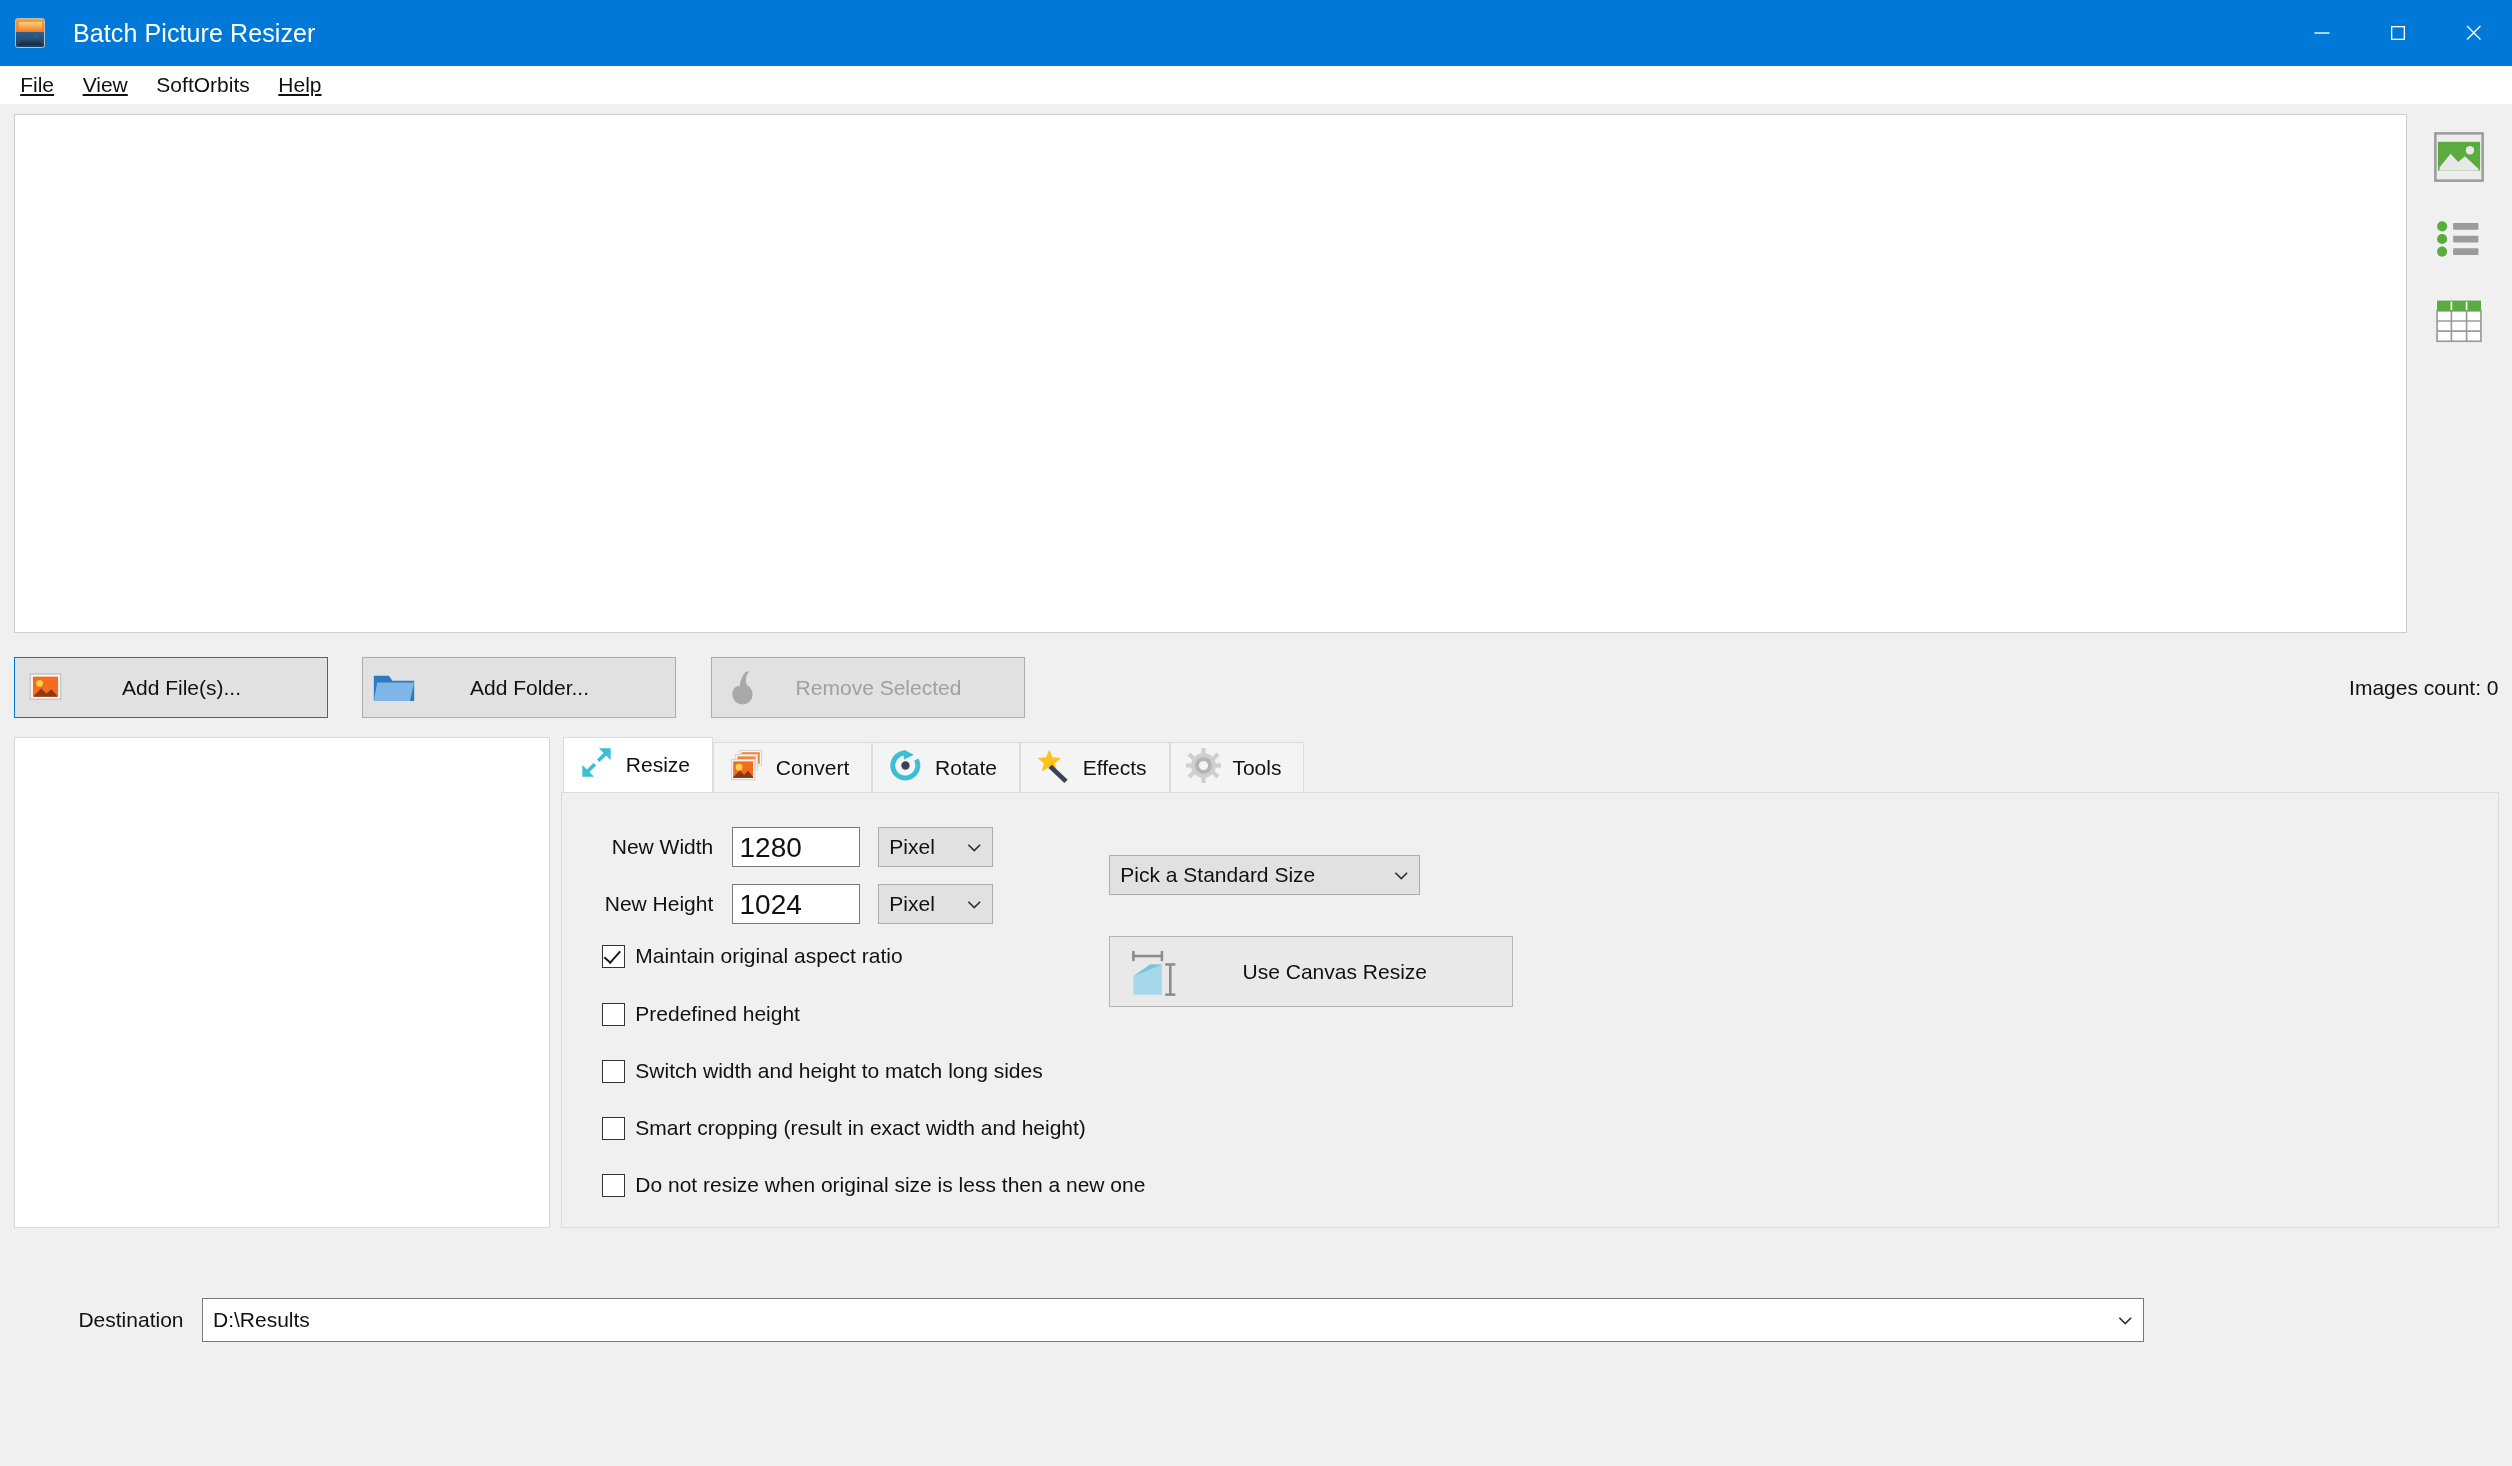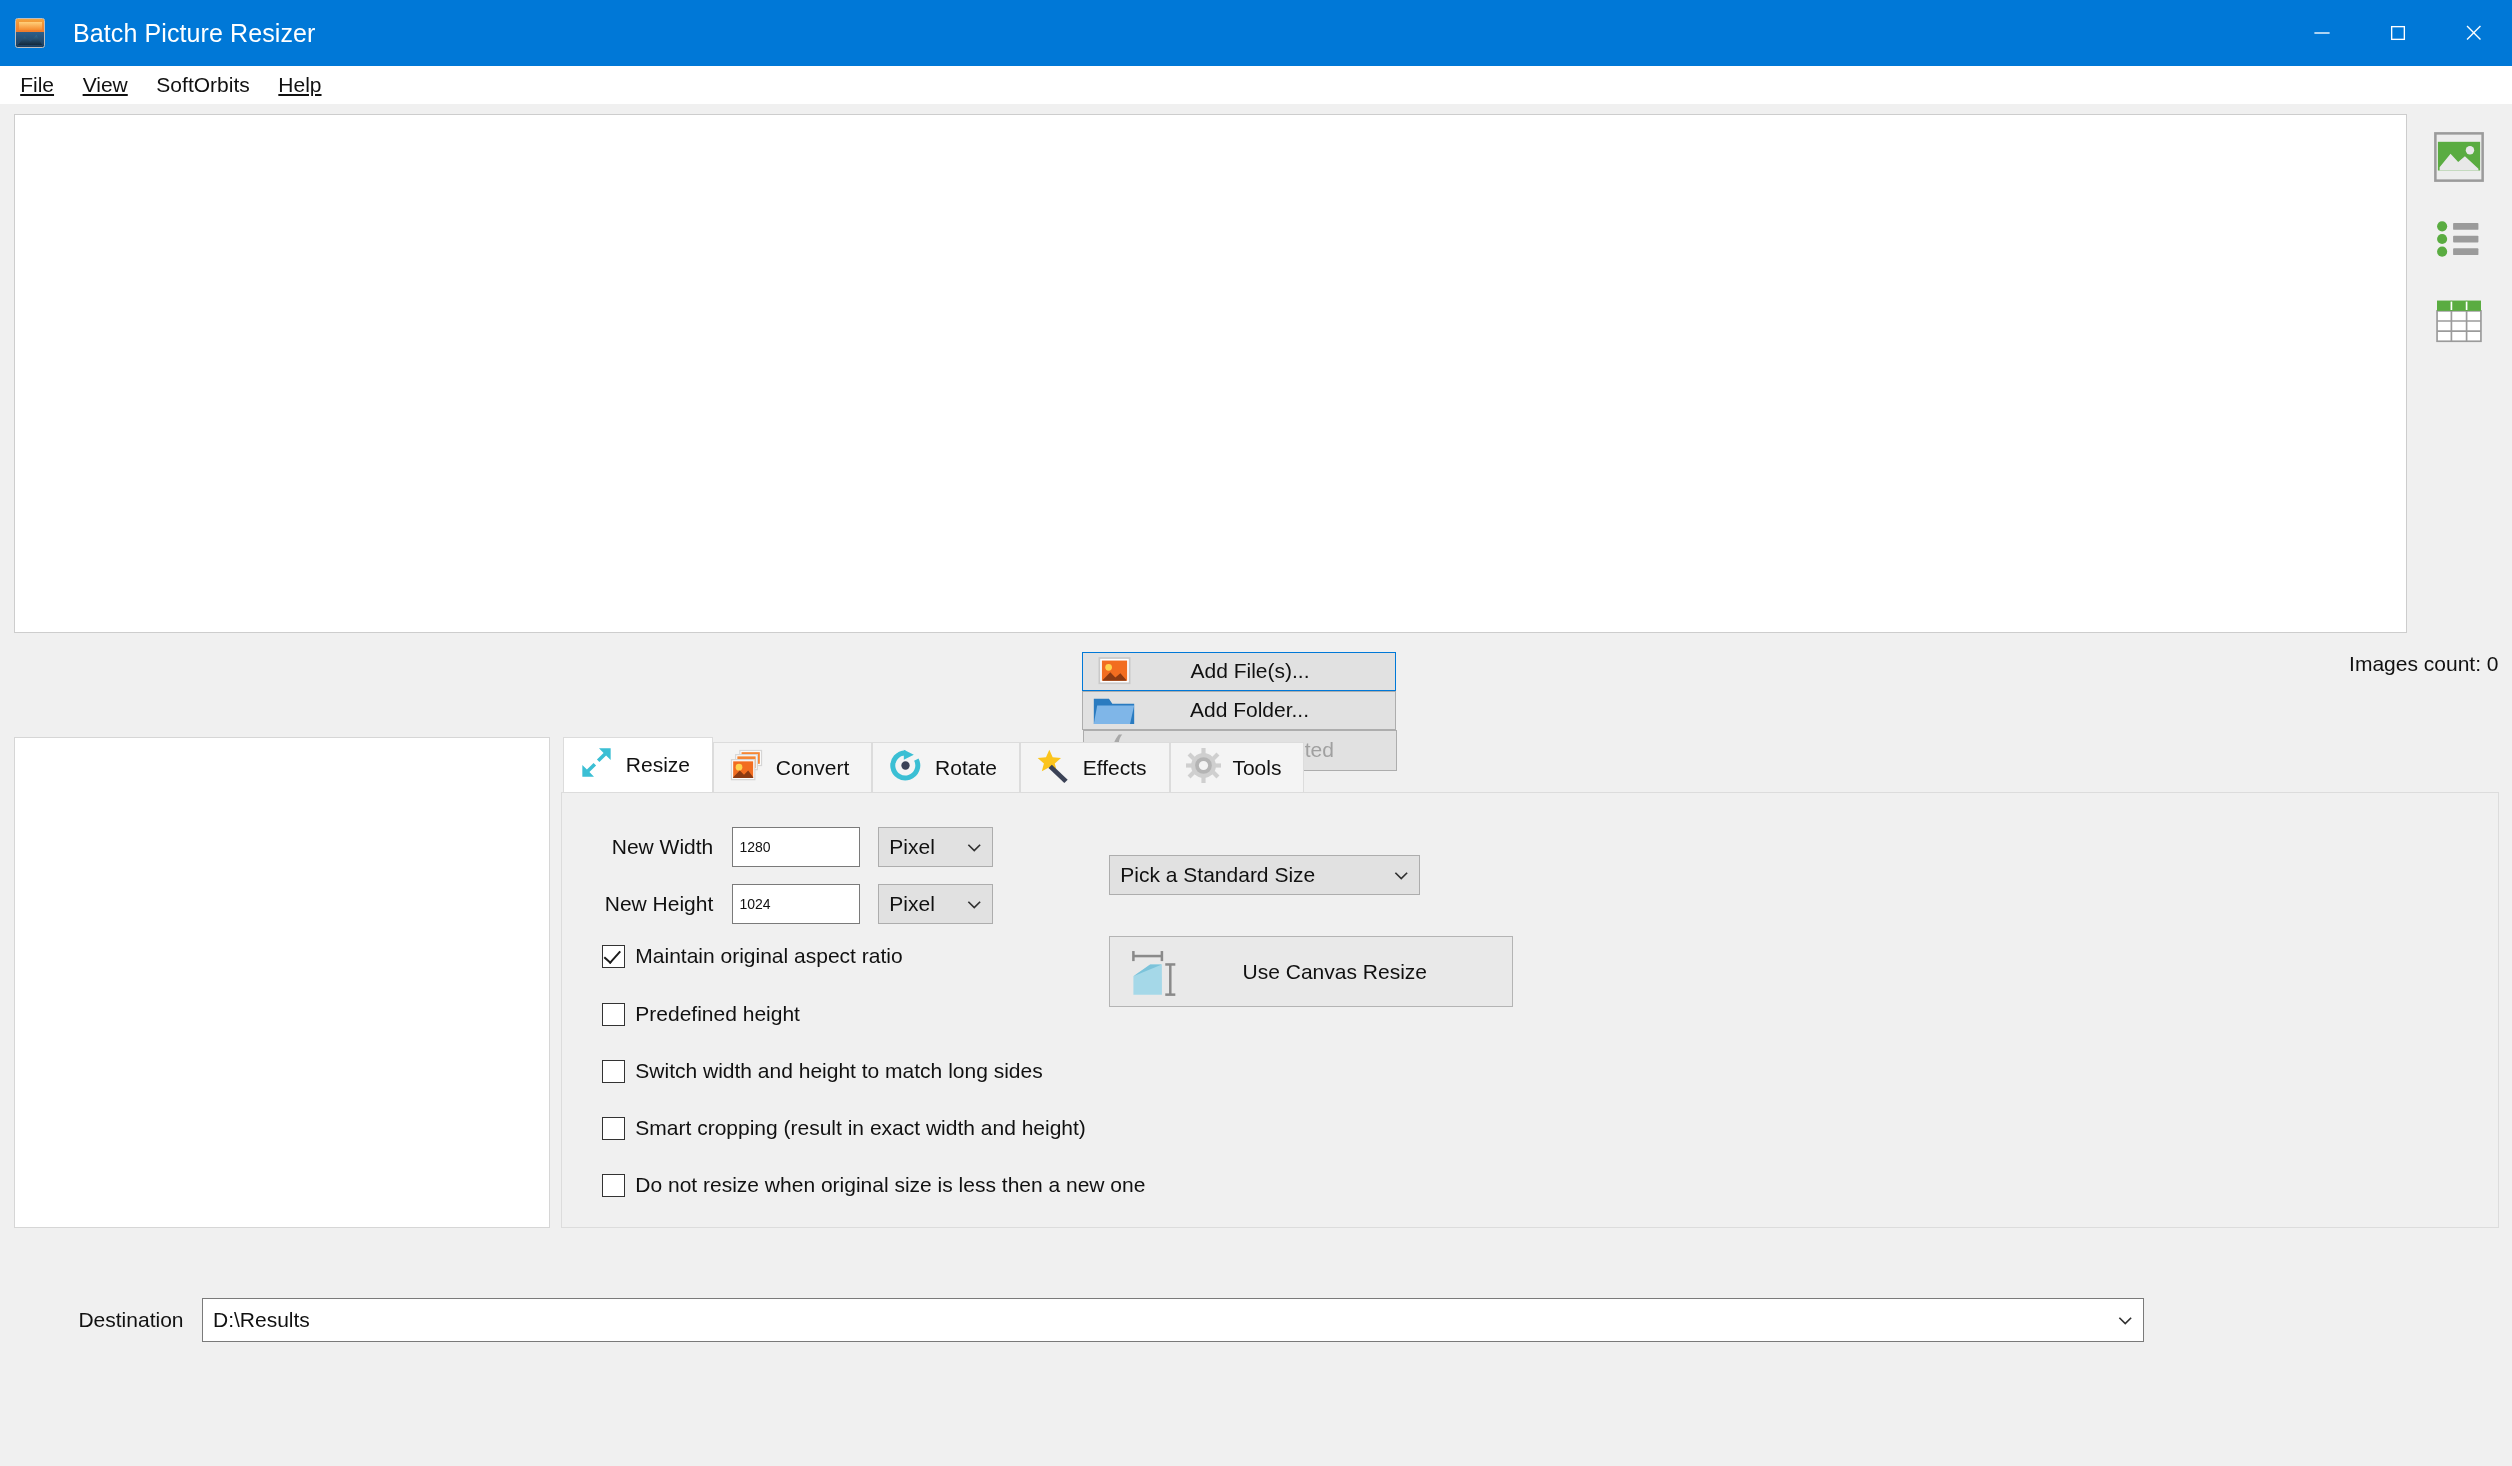--- a/index.html
+++ b/index.html
@@ -124,21 +124,20 @@
   }
 
   
   .btnrow {
     margin-top: 18.5px;
     padding: 0 13.5px;
     display: flex;
     align-items: center;
     height: 72px;
     position: relative;
-    flex-direction: column;
   }
   .bigbtn {
     height: 61px;
     background: #e1e1e1;
     border: 0.8px solid #adadad;
     box-sizing: border-box;
     display: flex;
     align-items: center;
     font-size: 21px;
     color: #111;
@@ -231,21 +230,21 @@
     color: #111;
     text-align: right;
     width: 151px;
     margin-right: 18.5px;
   }
   .ftext {
     width: 128px;
     height: 40px;
     border: 0.8px solid #7a7a7a;
     background: #fff;
-    font-size: 14px;
+    font-size: 28px;
     color: #111;
     padding: 0 6.7px;
     box-sizing: border-box;
     font-family: "Liberation Sans", sans-serif;
     line-height: 39px;
   }
   .fcombo {
     height: 40px;
     border: 0.8px solid #adadad;
     background: #e1e1e1;

